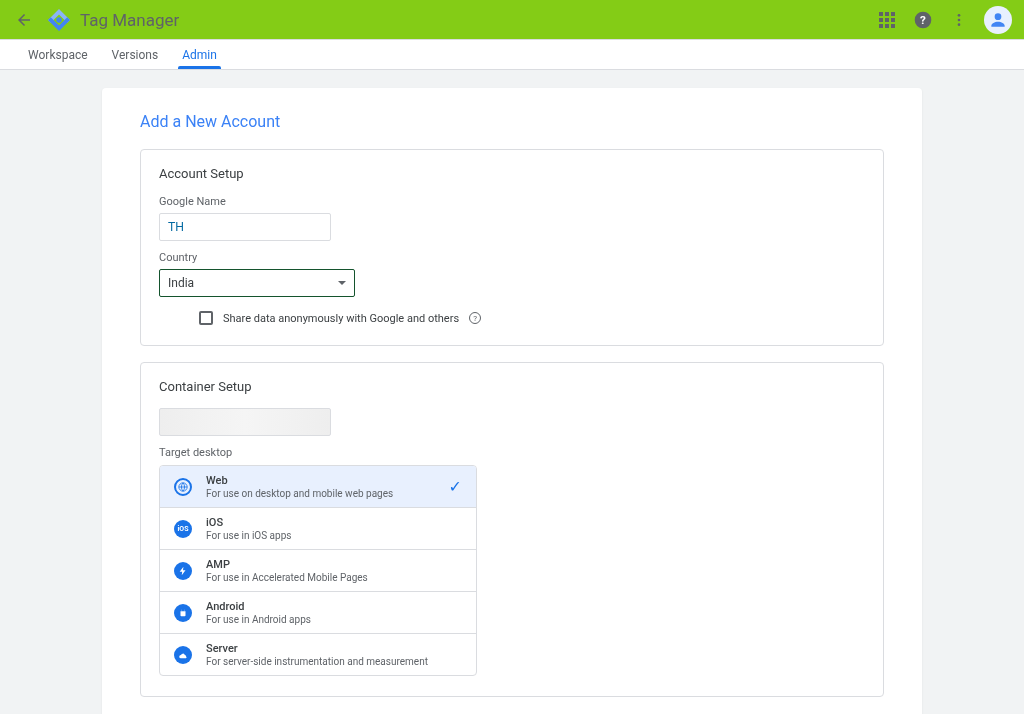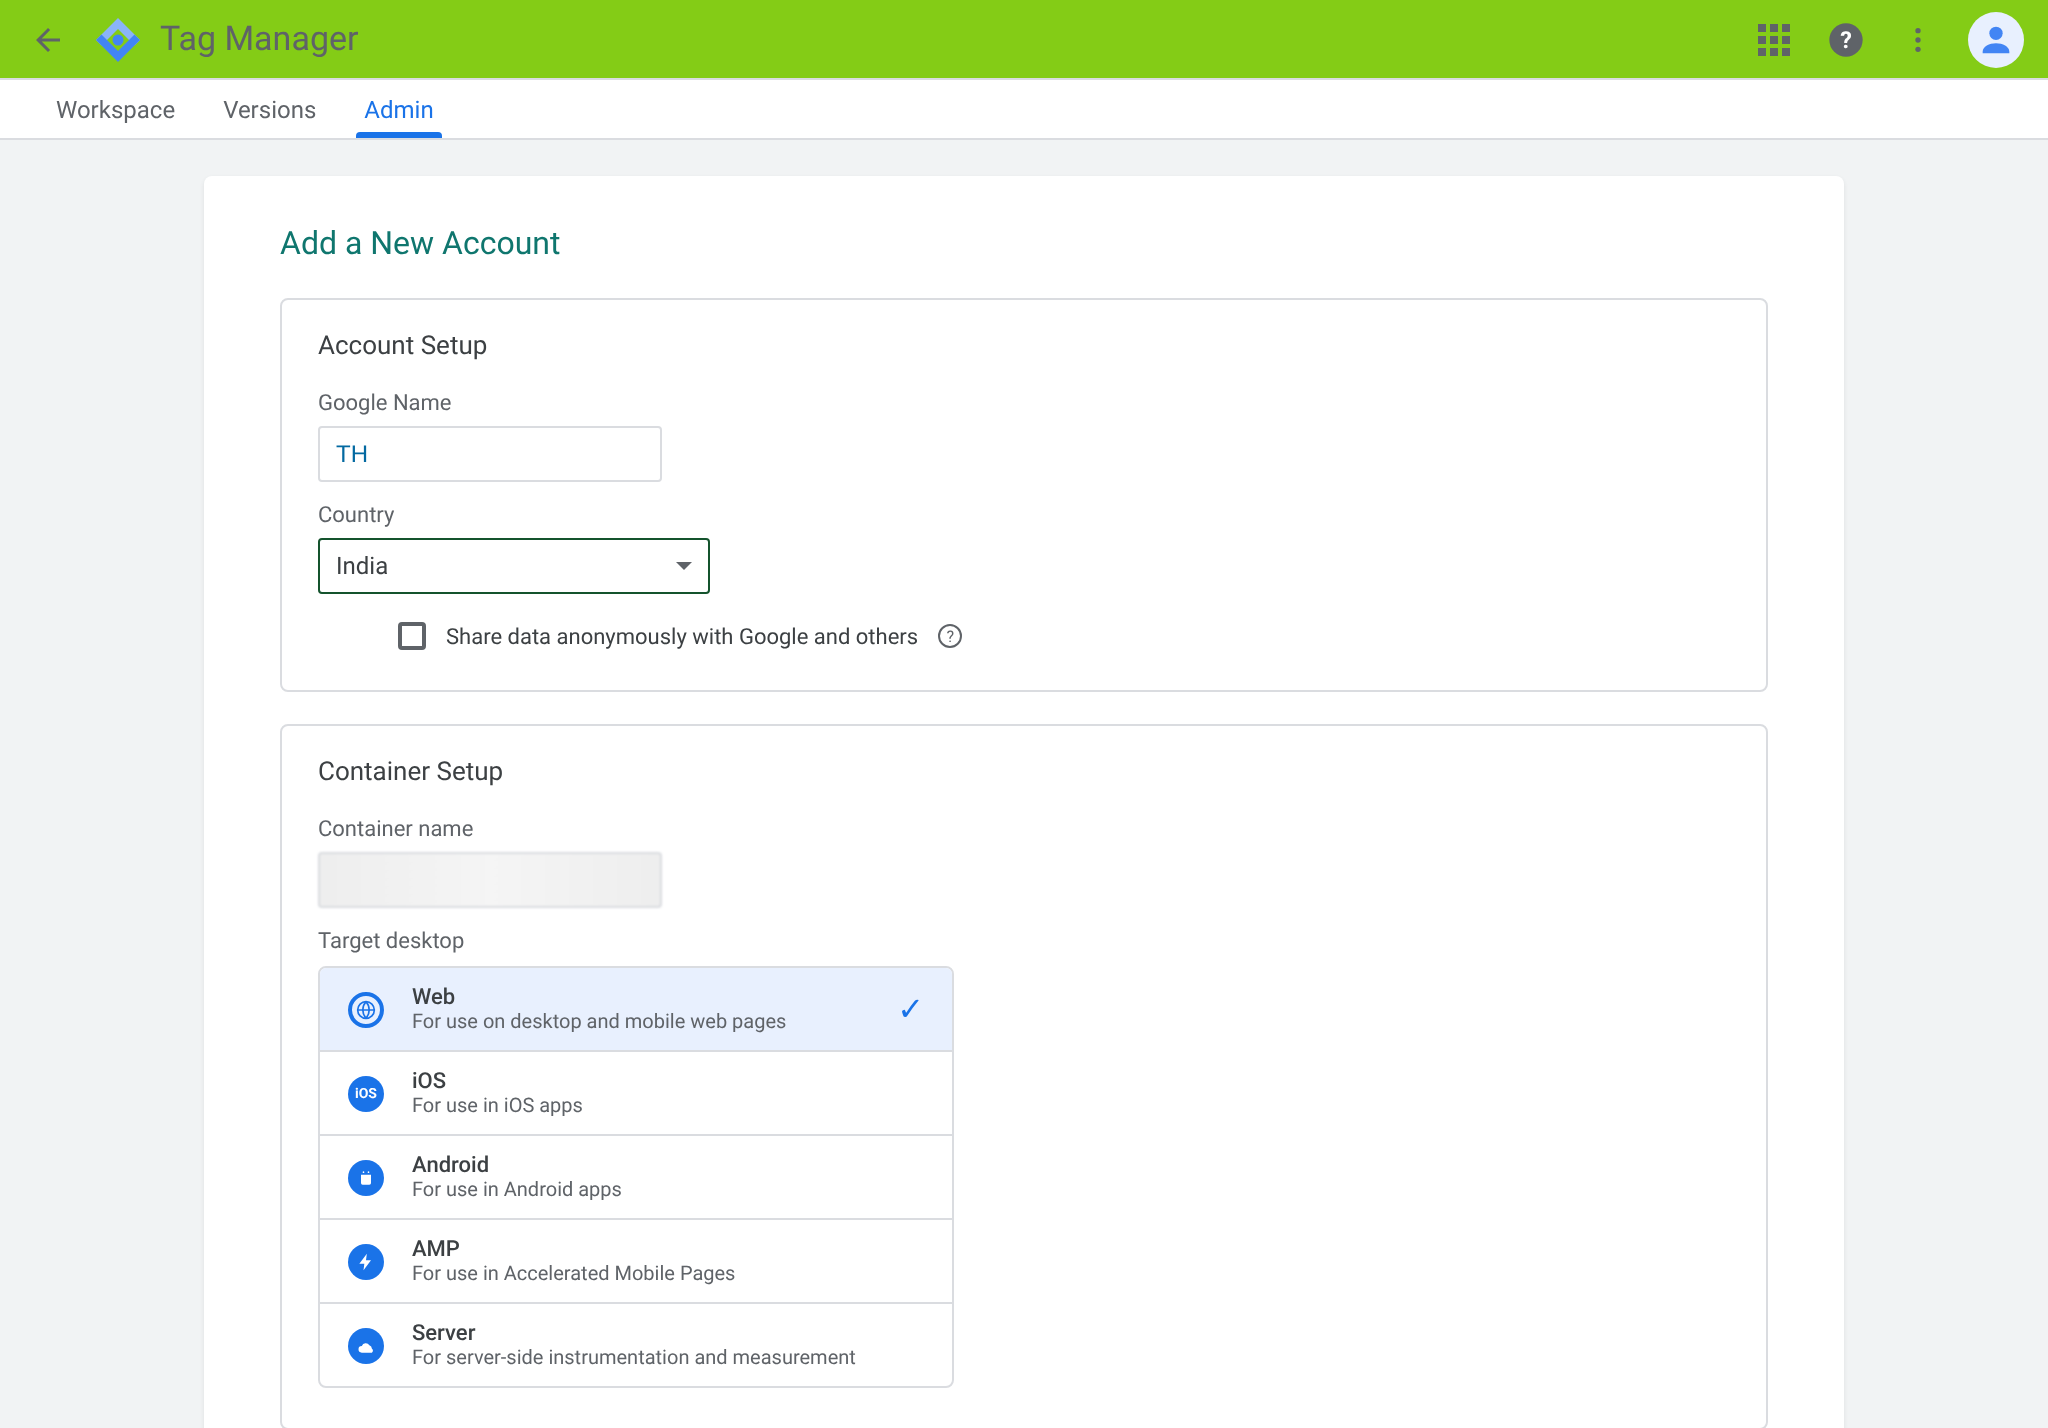--- a/index.html
+++ b/index.html
@@ -97,21 +97,21 @@
 }
 .card {
   background: #fff;
   width: 820px;
   border-radius: 4px;
   padding: 24px 38px 24px 38px;
   box-shadow: 0 1px 2px rgba(60,64,67,.1);
 }
 .page-title {
   font-size: 16px;
-  color: #0f766e;
+  color: #3b82f6;
   margin-bottom: 18px;
 }
 .section-box {
   border: 1px solid #dadce0;
   border-radius: 4px;
   padding: 16px 18px 20px;
   margin-bottom: 16px;
 }
 .section-title {
   font-size: 13px;
@@ -311,21 +311,20 @@
       </div>
       <div class="checkbox-row">
         <div class="checkbox"></div>
         <span>Share data anonymously with Google and others</span>
         <div class="help-circle">?</div>
       </div>
     </div>
 
     <div class="section-box">
       <div class="section-title">Container Setup</div>
-      <div class="field-label">Container name</div>
       <div class="blurred-input"></div>
       <div class="field-label">Target desktop</div>
       <div class="platform-list">
 
         <div class="platform-item selected">
           <div class="platform-icon outline">
             <svg width="10" height="10" viewBox="0 0 24 24" fill="none" stroke="#1a73e8" stroke-width="2">
                 <circle cx="12" cy="12" r="10"></circle>
                 <path d="M2 12h20M12 2a15 15 0 010 20M12 2a15 15 0 000 20"></path>
               </svg>
@@ -337,52 +336,52 @@
           <div class="check-mark">✓</div>
         </div>
 
         <div class="platform-item">
           <div class="platform-icon filled">
             <span style="color:#fff;font-size:7px;font-weight:bold">iOS</span>
           </div>
           <div class="platform-text">
             <div class="platform-name">iOS</div>
             <div class="platform-desc">For use in iOS apps</div>
+          </div>
+        </div>
+
+        <div class="platform-item">
+          <div class="platform-icon filled">
+            <svg width="10" height="10" viewBox="0 0 24 24" fill="#fff">
+                <path d="M13 2L4 14h6l-1 8 9-12h-6z"></path>
+              </svg>
+          </div>
+          <div class="platform-text">
+            <div class="platform-name">AMP</div>
+            <div class="platform-desc">For use in Accelerated Mobile Pages</div>
           </div>
         </div>
 
         <div class="platform-item">
           <div class="platform-icon filled">
             <svg width="10" height="10" viewBox="0 0 24 24" fill="#fff">
                 <path d="M6 8h12v10a2 2 0 01-2 2H8a2 2 0 01-2-2z"></path>
                 <circle cx="9" cy="5" r="1"></circle>
                 <circle cx="15" cy="5" r="1"></circle>
               </svg>
           </div>
           <div class="platform-text">
             <div class="platform-name">Android</div>
             <div class="platform-desc">For use in Android apps</div>
           </div>
         </div>
 
         <div class="platform-item">
           <div class="platform-icon filled">
             <svg width="10" height="10" viewBox="0 0 24 24" fill="#fff">
-                <path d="M13 2L4 14h6l-1 8 9-12h-6z"></path>
-              </svg>
-          </div>
-          <div class="platform-text">
-            <div class="platform-name">AMP</div>
-            <div class="platform-desc">For use in Accelerated Mobile Pages</div>
-          </div>
-        </div>
-
-        <div class="platform-item">
-          <div class="platform-icon filled">
-            <svg width="10" height="10" viewBox="0 0 24 24" fill="#fff">
                 <path d="M19 15a4 4 0 00-3-3.87A5 5 0 007 12a4 4 0 000 8h12a3 3 0 000-5z"></path>
               </svg>
           </div>
           <div class="platform-text">
             <div class="platform-name">Server</div>
             <div class="platform-desc">For server-side instrumentation and measurement</div>
           </div>
         </div>
 
       </div>

